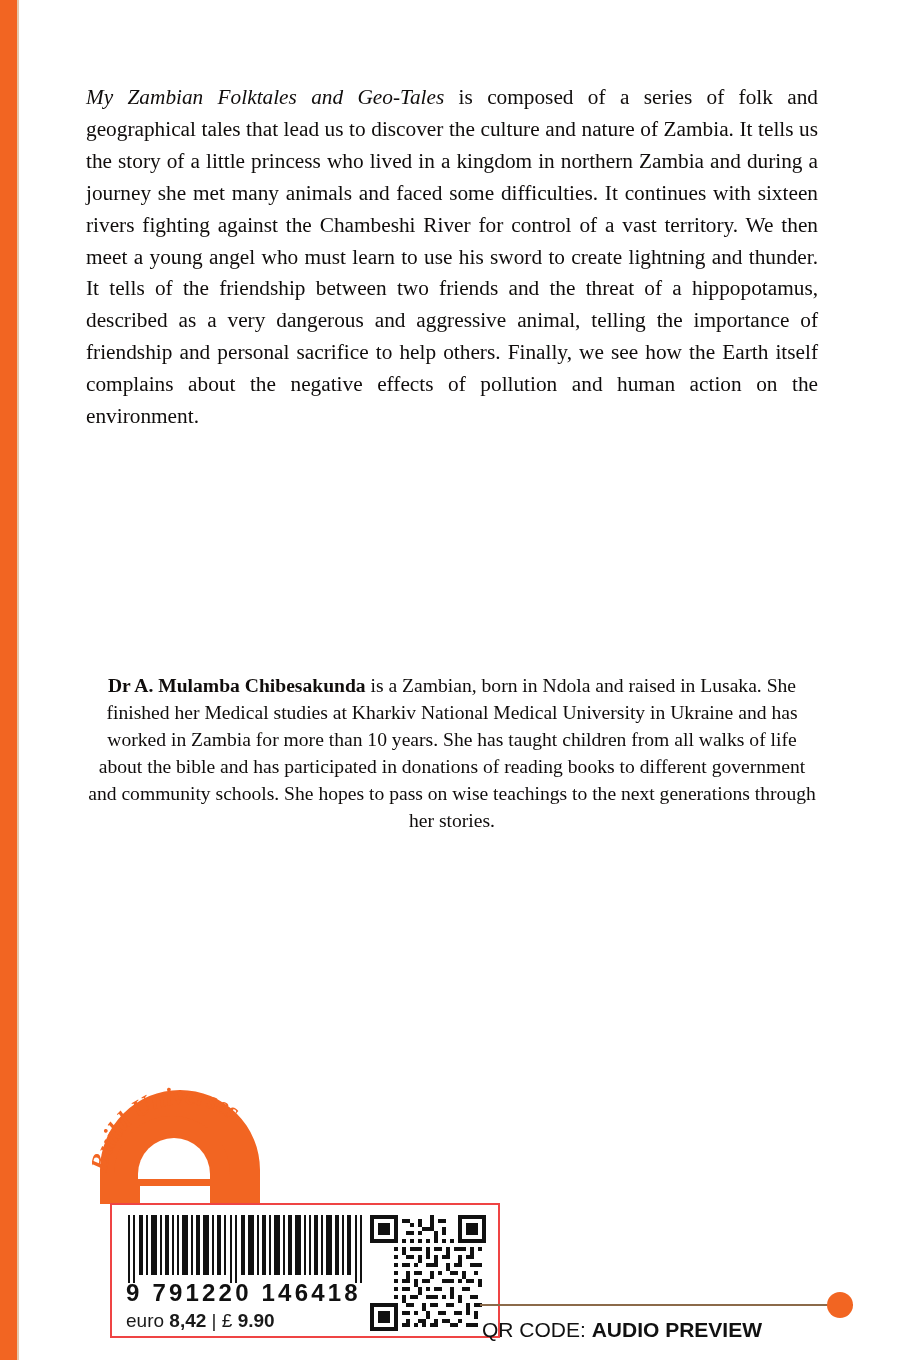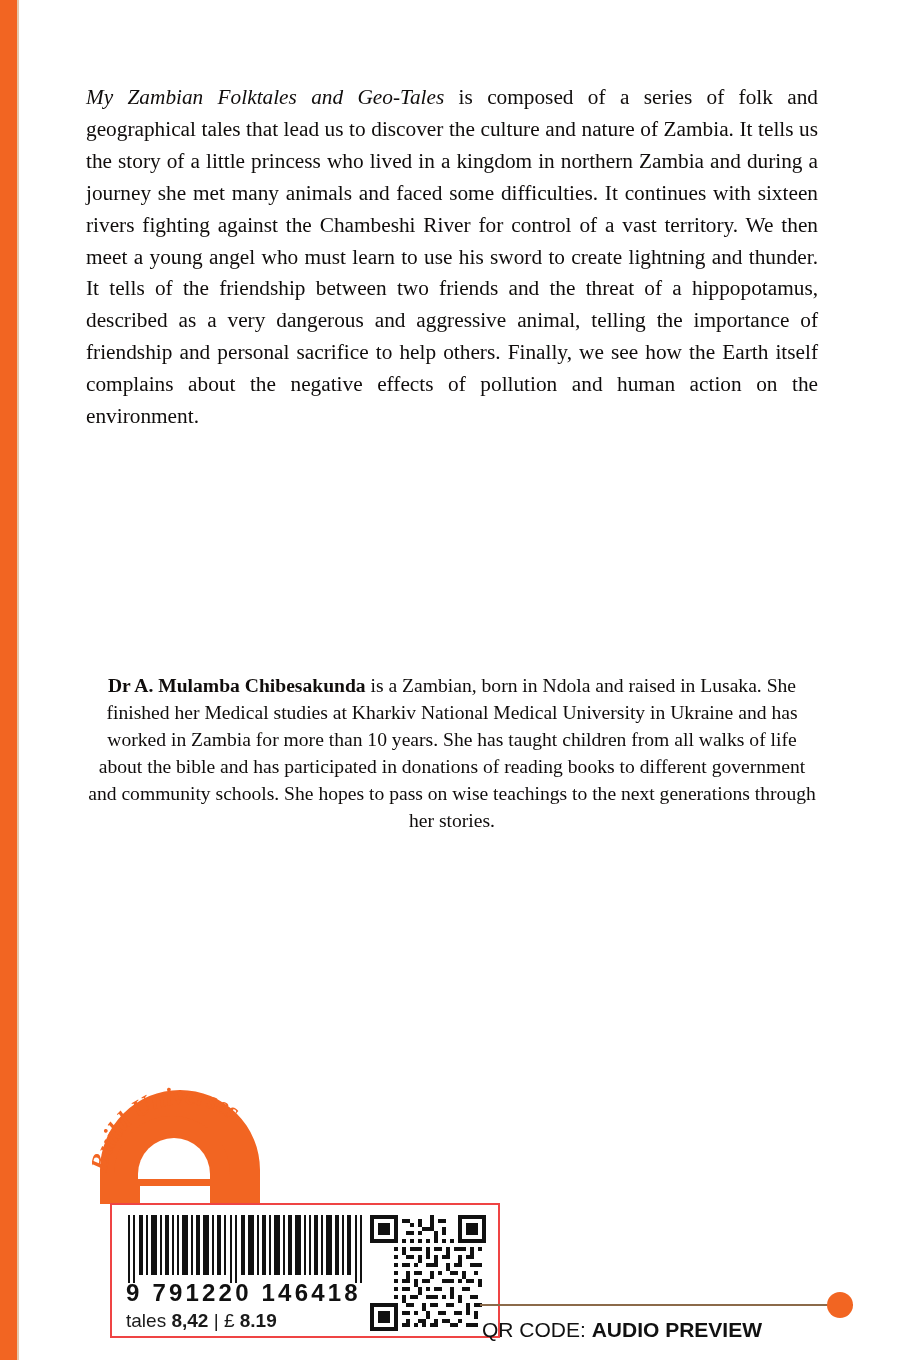--- a/index.html
+++ b/index.html
@@ -233,25 +233,25 @@
             <rect x="200" y="0" width="6" height="60"></rect>
           <rect x="209" y="0" width="4" height="60"></rect>
             <rect x="216" y="0" width="2" height="60"></rect>
           <rect x="221" y="0" width="4" height="60"></rect>
             <rect x="229" y="0" width="2" height="68"></rect>
           <rect x="234" y="0" width="2" height="68"></rect>
         </g>
       </svg>
       <div class="barcode-digits">9 791220 146418</div>
       <div class="price-line">
-        <span>tales</span>
+        <span>euro</span>
         <b>8,42</b>
         <span>|</span>
         <span>£</span>
-        <b>8.19</b>
+        <b>9.90</b>
       </div>
     </div>
 
     <div class="qr-wrap">
       <svg class="qr-svg" width="116" height="116" viewBox="0 0 29 29" shape-rendering="crispEdges">
         <rect width="29" height="29" fill="#ffffff"></rect>
         <g fill="#111111">
 
           <rect x="0" y="0" width="7" height="1"></rect>
             <rect x="0" y="6" width="7" height="1"></rect>

